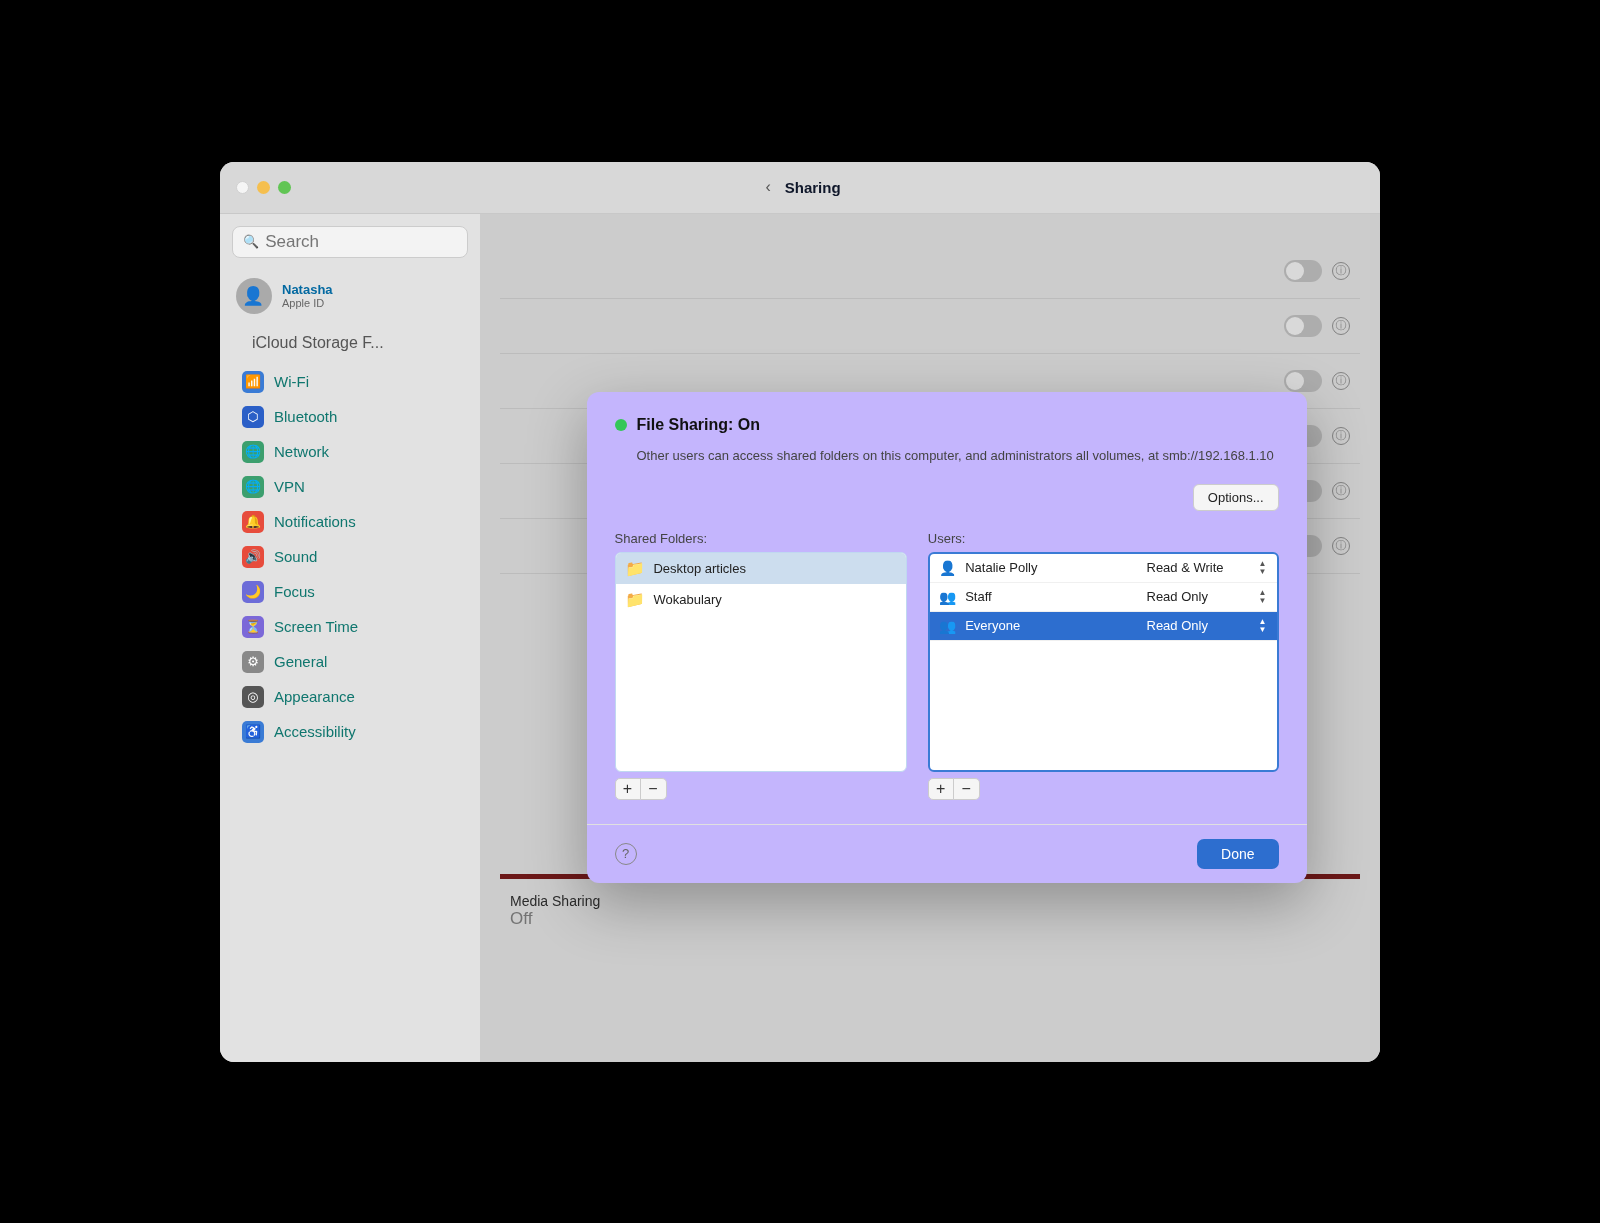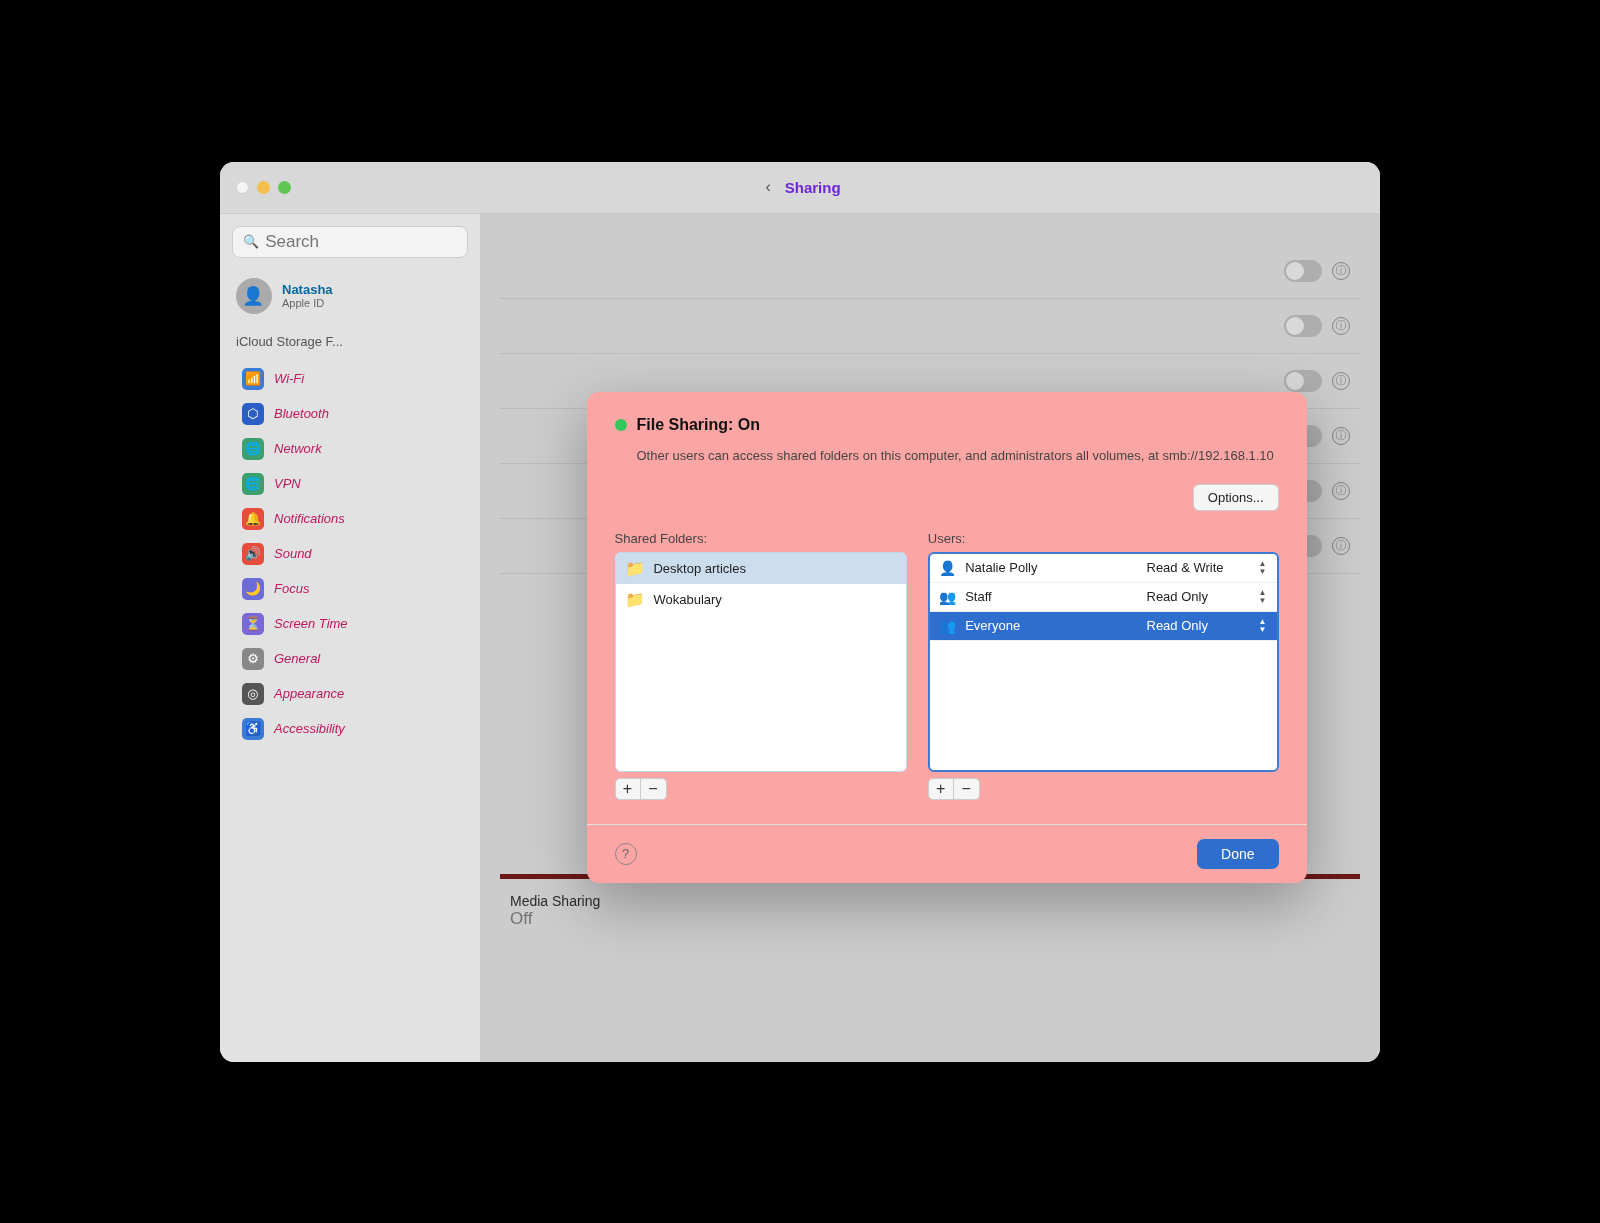--- a/index.html
+++ b/index.html
@@ -58,21 +58,21 @@
       color: #555;
       font-size: 16px;
       cursor: pointer;
       background: none;
       border: none;
       padding: 4px 6px;
     }
     .window-title {
       font-size: 15px;
       font-weight: 600;
-      color: #6d28d9;
+      color: #0f172a;
     }
 
     
     .main-content {
       display: flex;
       height: calc(100% - 52px);
     }
 
     
     .sidebar {
@@ -119,22 +119,22 @@
       align-items: center;
       justify-content: center;
       color: #fff;
       font-size: 18px;
     }
     .user-info { display: flex; flex-direction: column; }
     .user-name { font-size: 13px; font-weight: 600; color: #0369a1; }
     .user-sub { font-size: 11px; color: #666; }
 
     .icloud-storage {
-      padding: 4px 16px 12px;
-      font-size: 13px;
+      padding: 4px 32px 12px;
+      font-size: 16px;
       color: #555;
     }
 
     .sidebar-item {
       display: flex;
       align-items: center;
       padding: 6px 16px;
       gap: 10px;
       cursor: pointer;
       border-radius: 7px;
@@ -156,23 +156,22 @@
     .icon-vpn { background: #3c9f6e; color: #fff; }
     .icon-notifications { background: #e74c3c; color: #fff; }
     .icon-sound { background: #e74c3c; color: #fff; }
     .icon-focus { background: #6c6cd8; color: #fff; }
     .icon-screentime { background: #7b68d8; color: #fff; }
     .icon-general { background: #888; color: #fff; }
     .icon-appearance { background: #555; color: #fff; }
     .icon-accessibility { background: #3a7bd5; color: #fff; }
 
     .sidebar-label {
-      font-size: 13px;
-      color: #be185d;
-      font-style: italic;
+      font-size: 15px;
+      color: #0f766e;
     }
 
     
     .panel {
       flex: 1;
       background: #f0f0f0;
       padding: 20px;
       position: relative;
     }
     .toggle {
@@ -210,21 +209,21 @@
       inset: 0;
       background: rgba(0,0,0,0.15);
       display: flex;
       align-items: center;
       justify-content: center;
       z-index: 100;
     }
 
     .dialog {
       width: 720px;
-      background: #fca5a5;
+      background: #c4b5fd;
       border-radius: 12px;
       box-shadow: 0 20px 60px rgba(0,0,0,0.3);
       overflow: hidden;
       position: relative;
       margin-left: 33px;
     }
 
     .dialog-body {
       padding: 24px 28px 0;
     }

